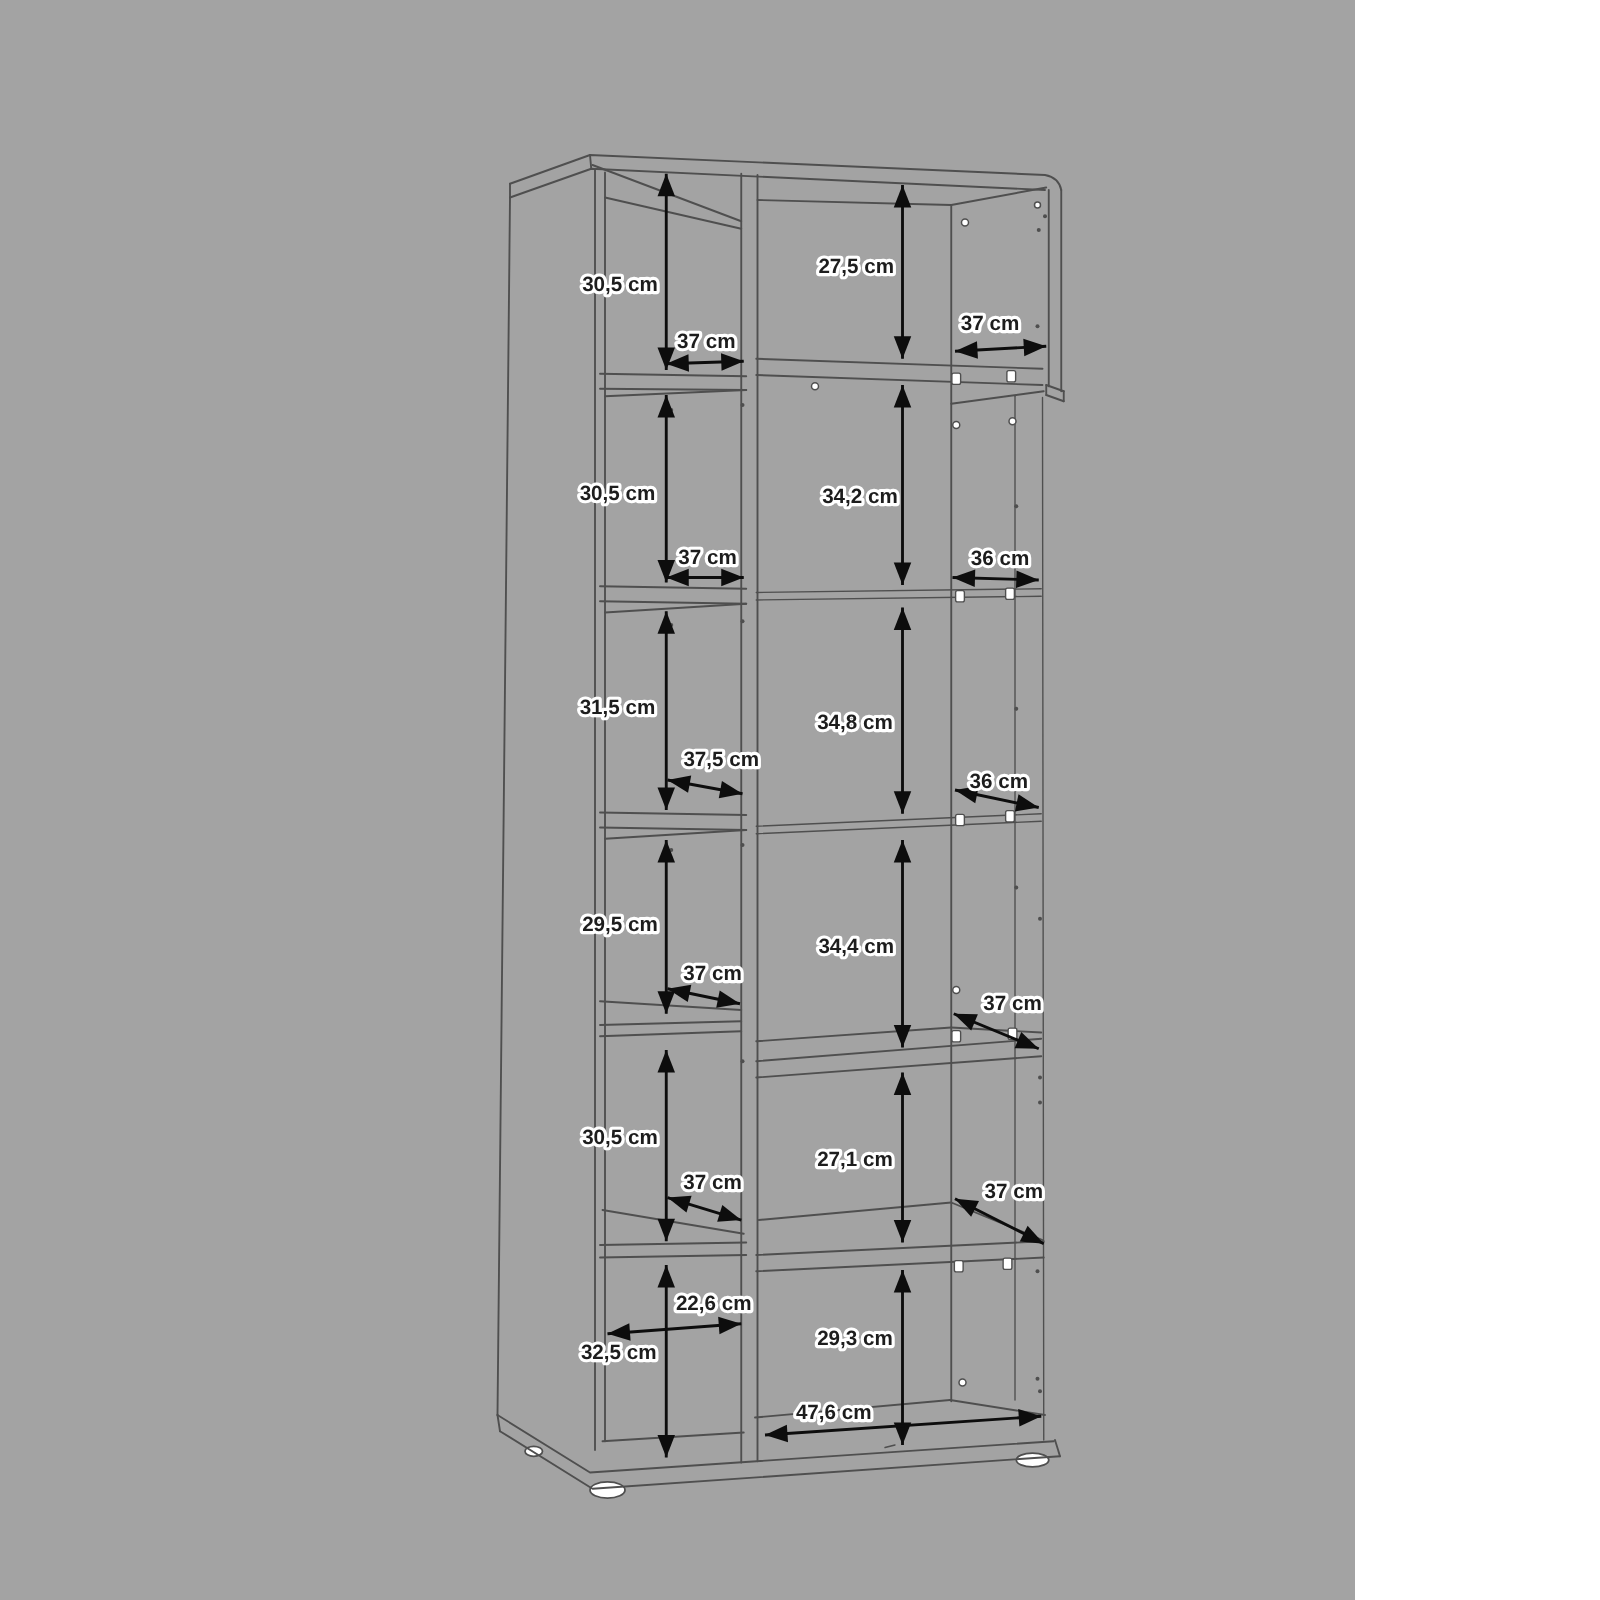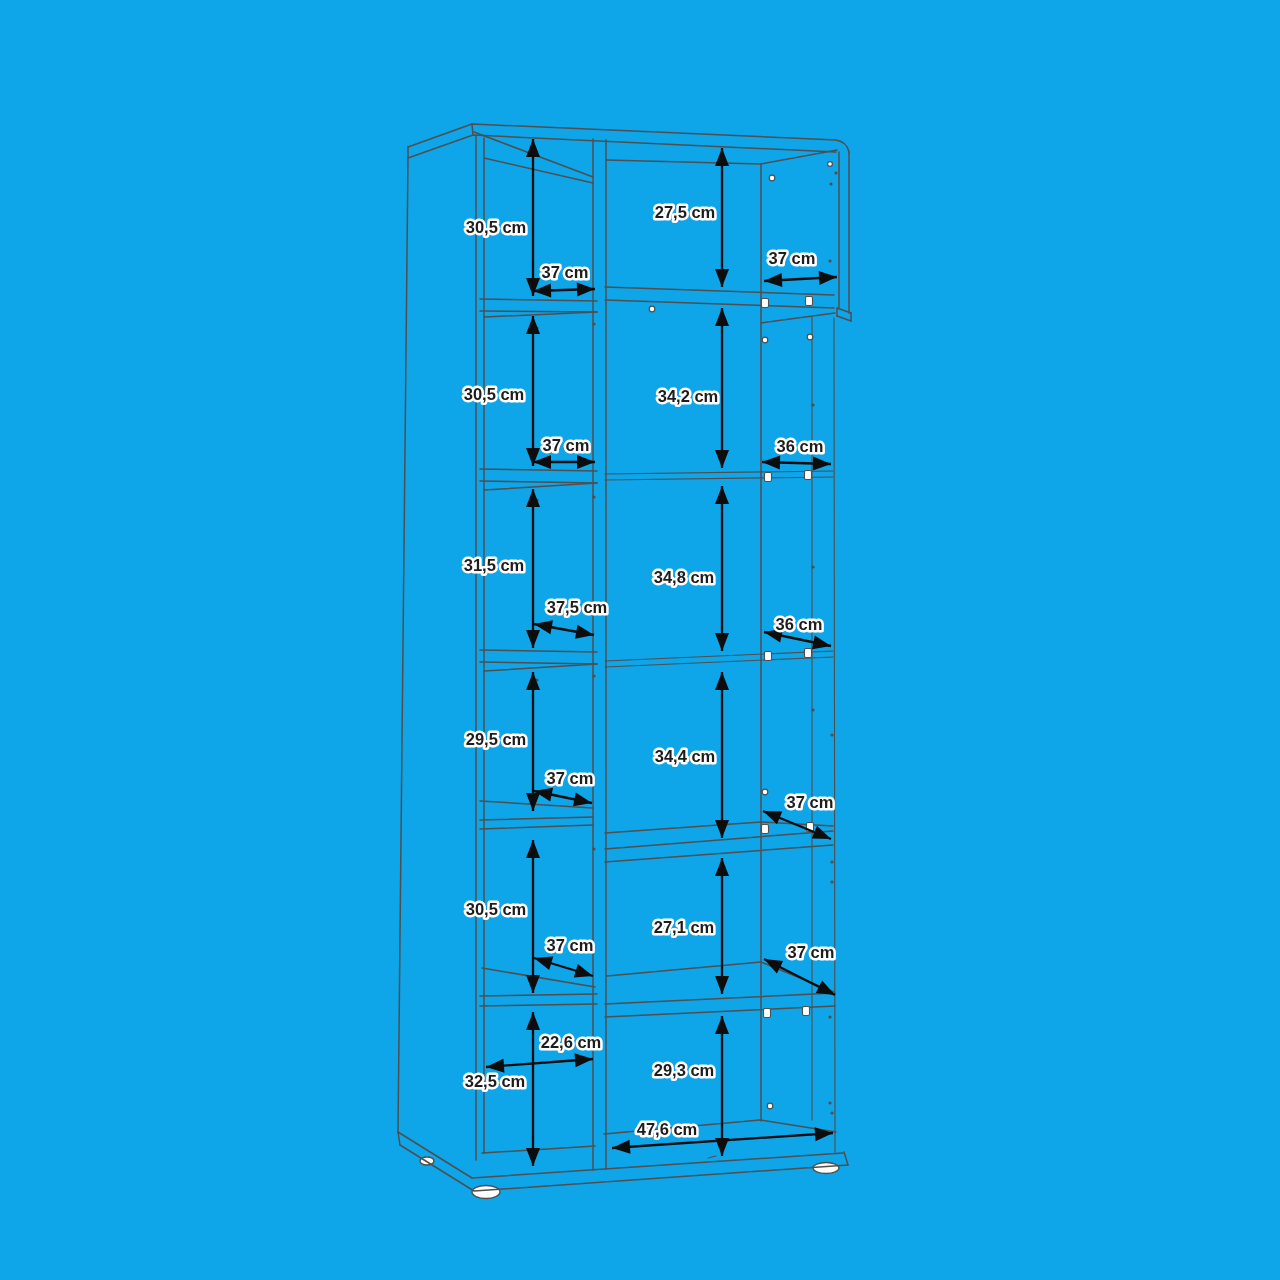--- a/index.html
+++ b/index.html
@@ -1,16 +1,16 @@
 <!DOCTYPE html>
 <html><head>
 <meta charset="utf-8">
 <style>
   html,body{margin:0;padding:0;background:#ffffff;}
-  #canvas{position:relative;width:1280px;height:1280px;background:#0ea5e9;overflow:hidden;}
+  #canvas{position:relative;width:1084px;height:1280px;background:#a3a3a3;overflow:hidden;}
   svg{display:block;}
   .cab{stroke:#4f4f4f;stroke-width:1.5;fill:none;stroke-linecap:round;stroke-linejoin:round;}
   .thin{stroke-width:1.1;}
   .dim{stroke:#0d0d0d;stroke-width:2.3;fill:none;}
   .hole{fill:#ffffff;stroke:#4f4f4f;stroke-width:1.2;}
   .dot{fill:#4f4f4f;stroke:none;}
   .clip{fill:#ffffff;stroke:#4f4f4f;stroke-width:1.1;}
   .foot{fill:#ffffff;stroke:#4f4f4f;stroke-width:1.4;}
   text{
     font-family:"Liberation Sans", sans-serif;

